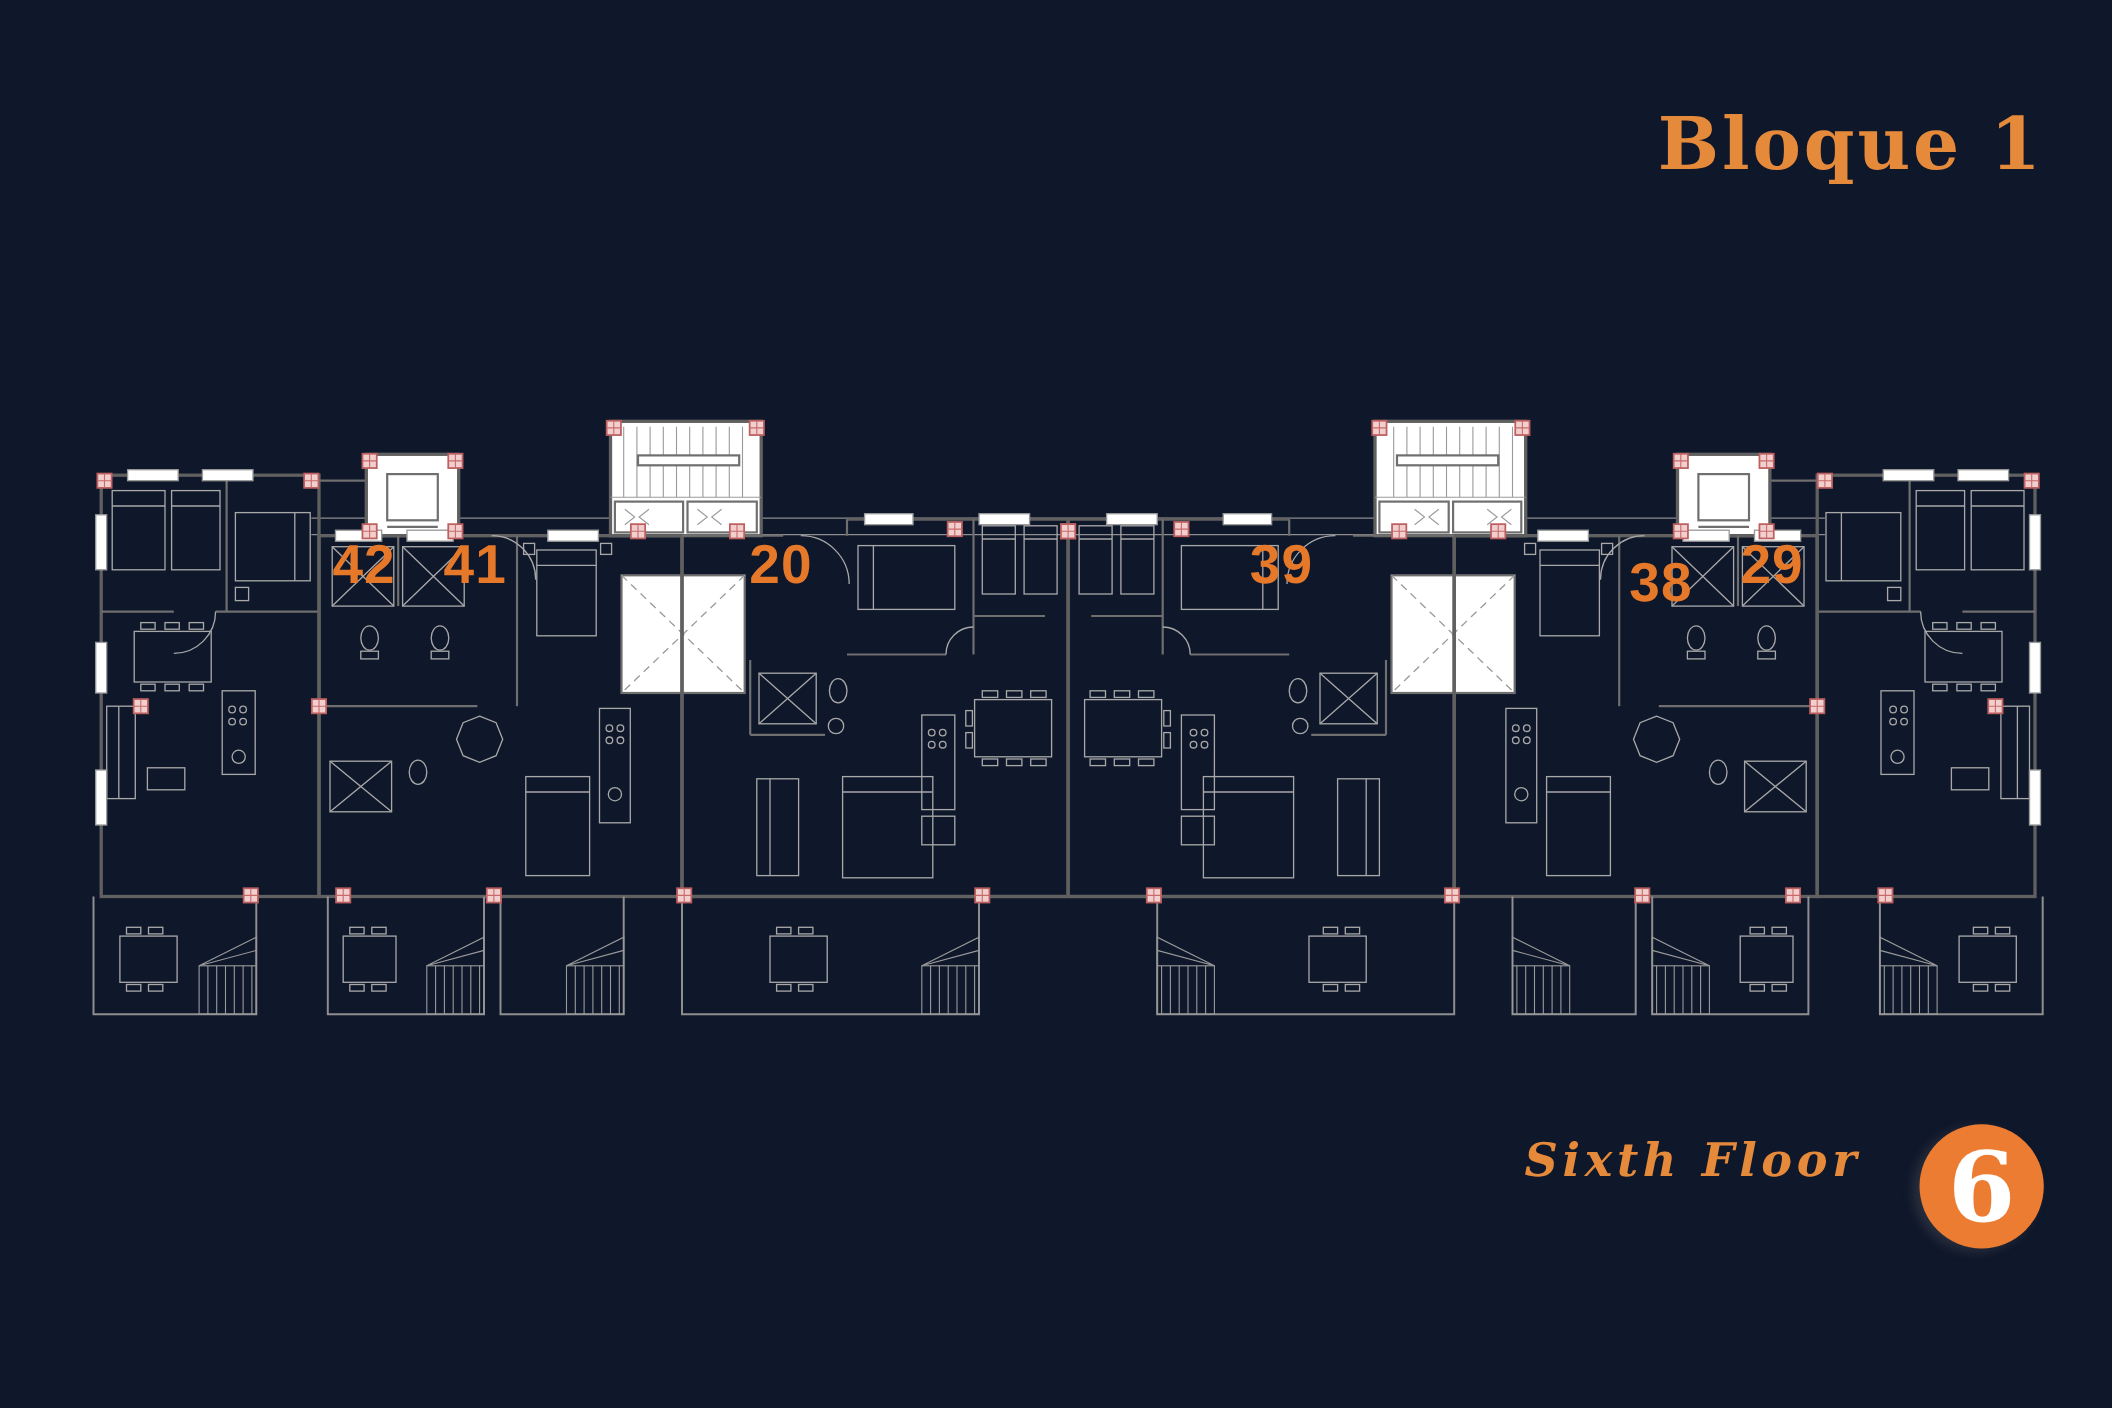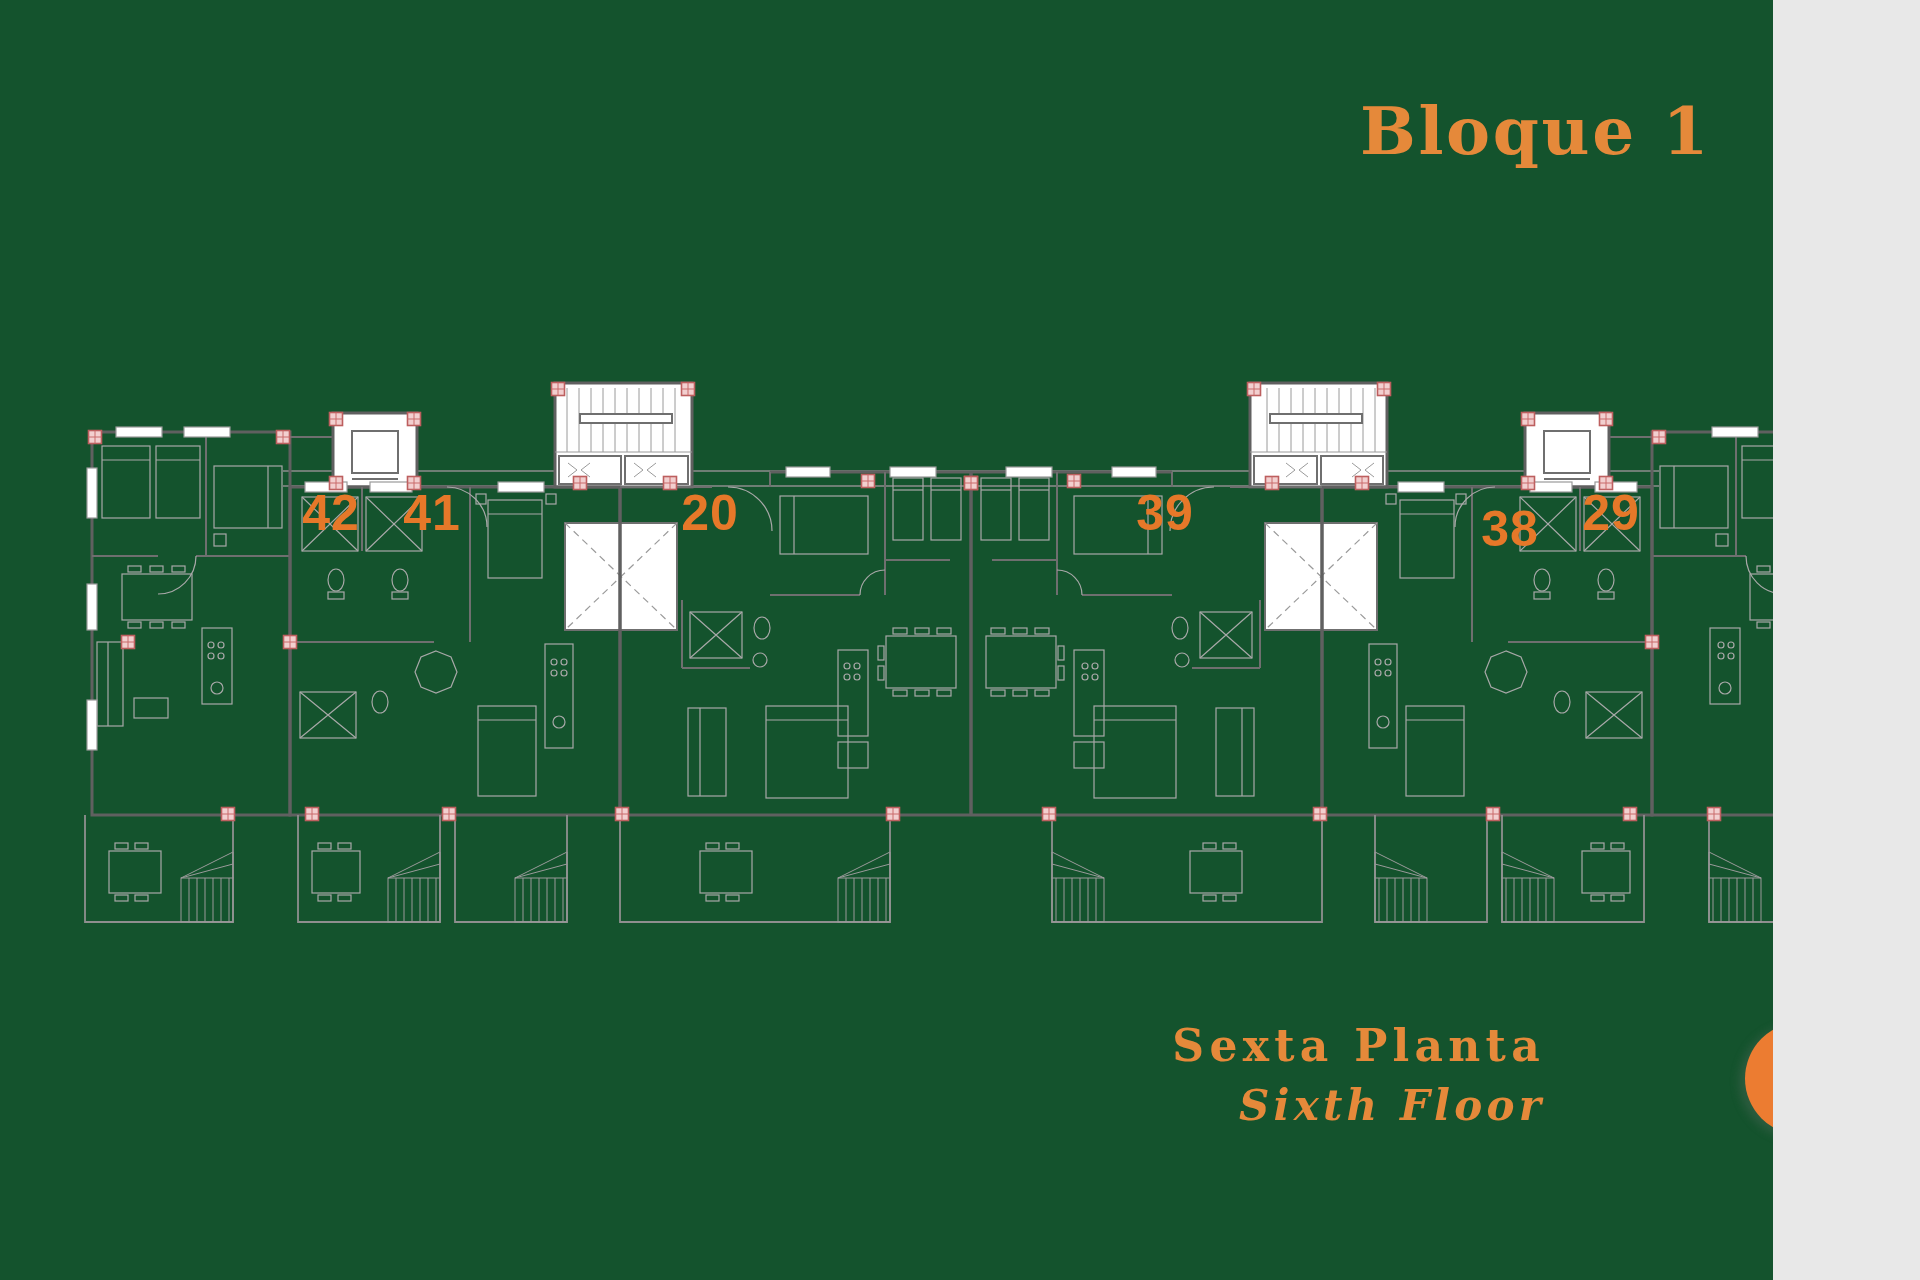--- a/index.html
+++ b/index.html
@@ -1,17 +1,17 @@
 <!DOCTYPE html>
 <html><head>
 <meta charset="utf-8">
 <style>
   html,body{margin:0;padding:0;background:#e8e8e8;}
   .page{
-    position:relative;width:1773px;height:1280px;background:#14532d;overflow:hidden;
+    position:relative;width:1920px;height:1280px;background:#0f172a;overflow:hidden;
     font-family:"Liberation Sans",sans-serif;
   }
   
   .block-title{
     position:absolute;top:92px;right:62px;
     font-family:"DejaVu Serif",serif;font-weight:bold;font-size:66px;
     letter-spacing:0.04em;color:#e5893a;white-space:nowrap;
   }
   .unum{
     position:absolute;transform:translate(-50%,-50%);
@@ -296,21 +296,20 @@
   <div class="block-title">Bloque 1</div>
 
   <span class="unum" style="left:331px;top:513px">42</span>
   <span class="unum" style="left:432px;top:513px">41</span>
   <span class="unum" style="left:710px;top:513px">20</span>
   <span class="unum" style="left:1165px;top:513px">39</span>
   <span class="unum" style="left:1510px;top:529px">38</span>
   <span class="unum" style="left:1611px;top:513px">29</span>
 
   <div class="floor-labels">
-    <div class="floor-es">Sexta Planta</div>
     <div class="floor-en">Sixth Floor</div>
   </div>
 
   <div class="floor-badge">
     <span>6</span>
   </div>
 
   <div class="disclaimer">
     
     

